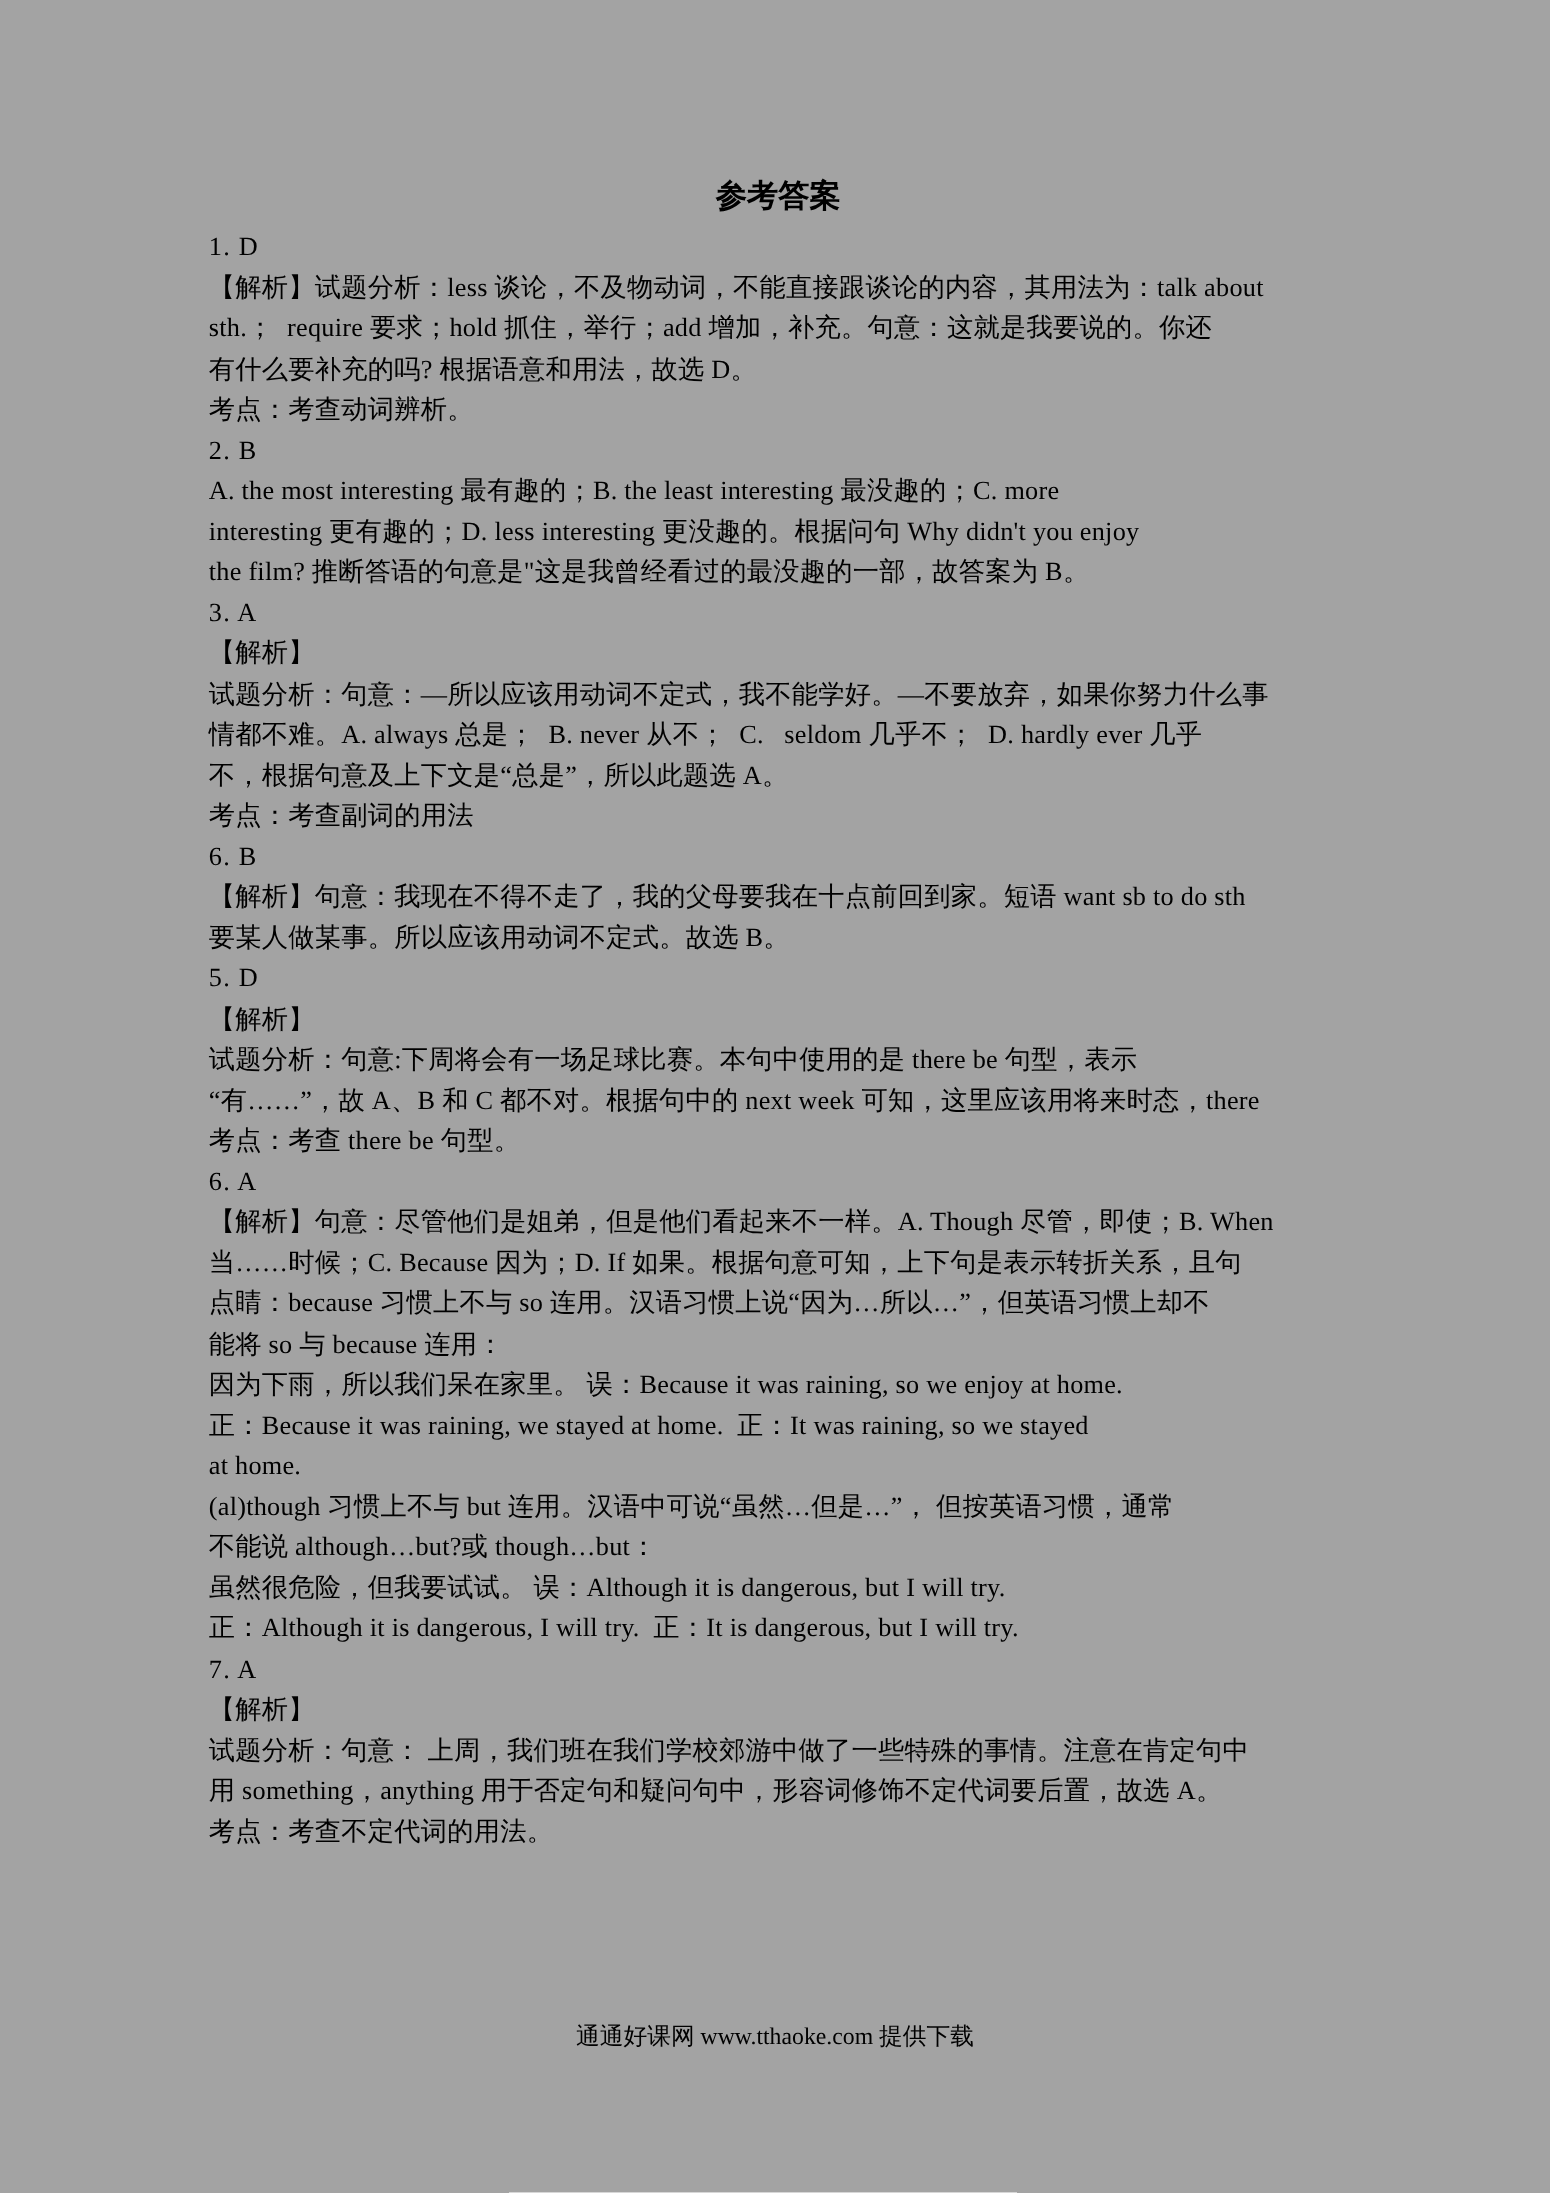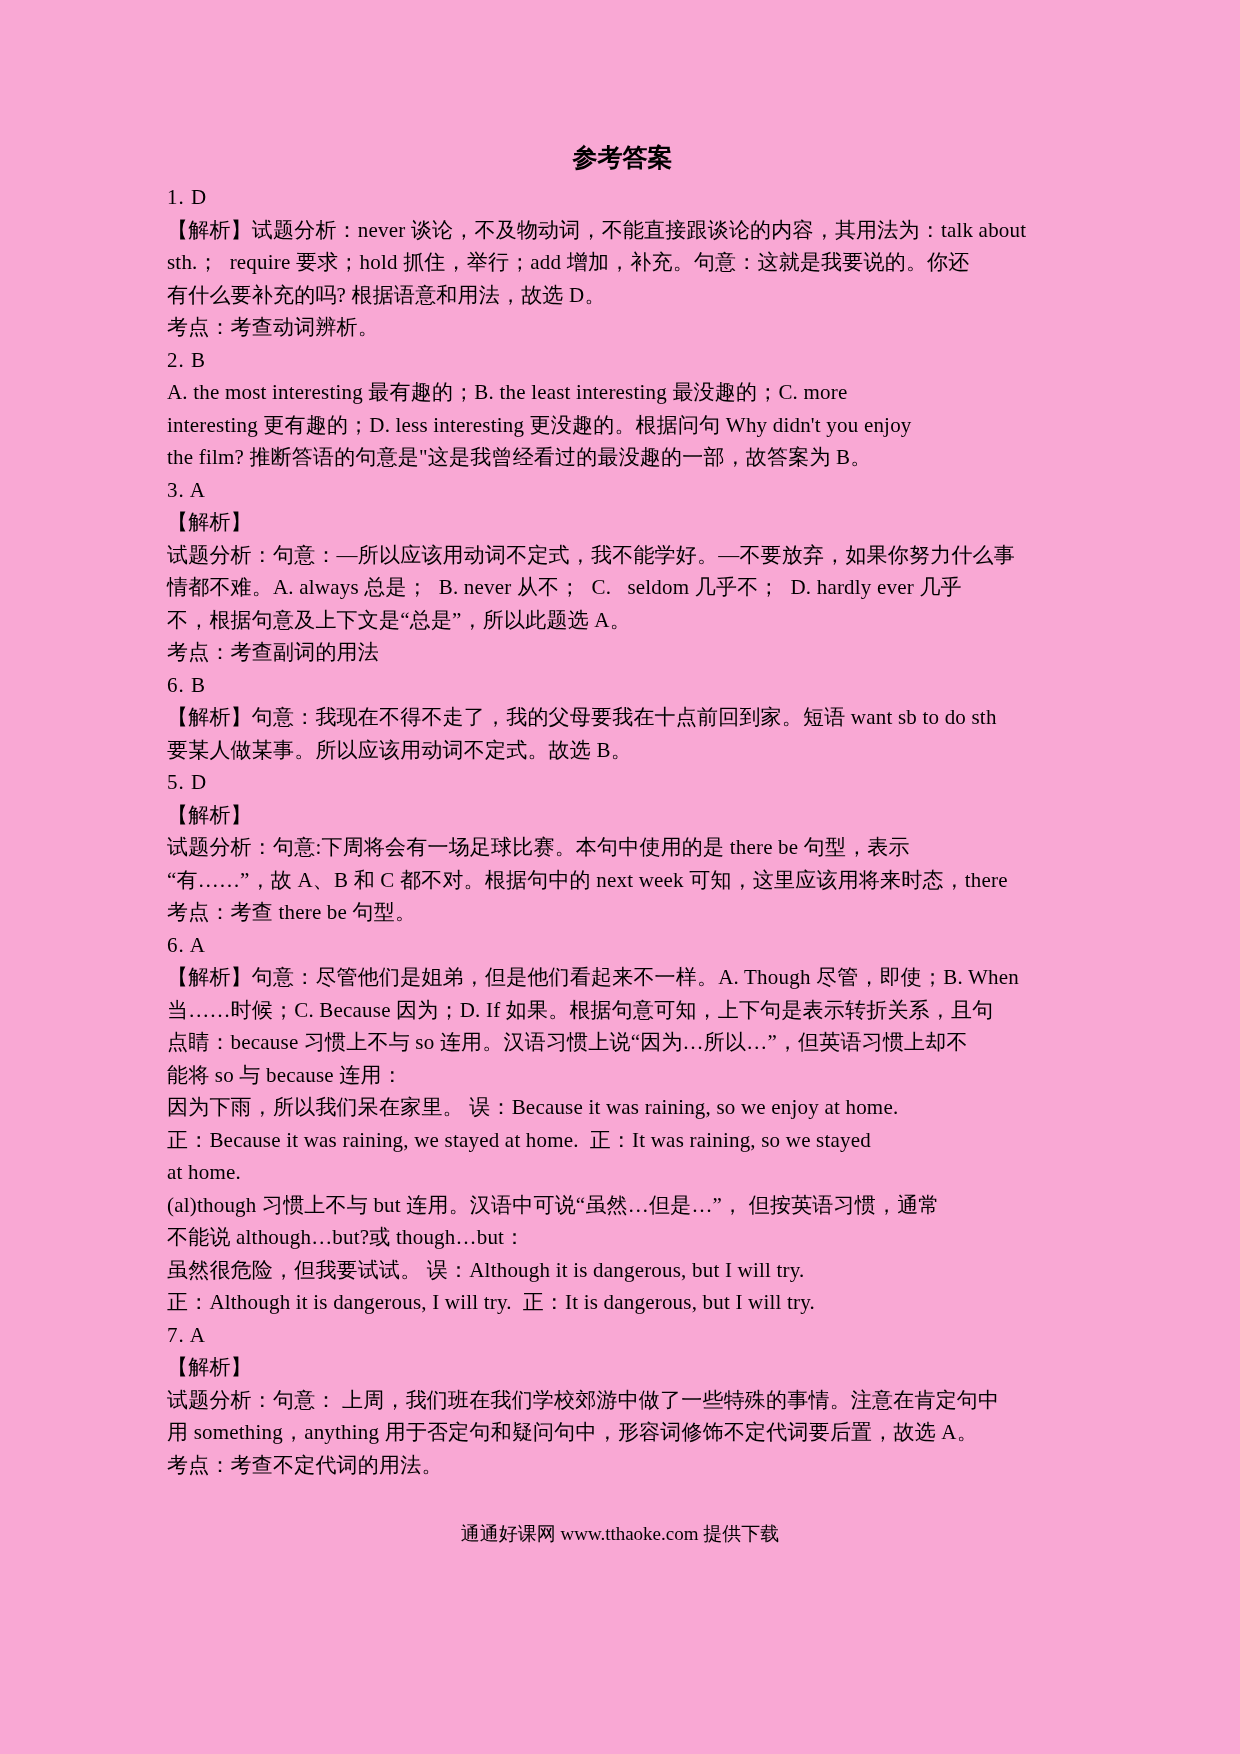--- a/index.html
+++ b/index.html
@@ -12,21 +12,21 @@
     height: 1754px;
     position: relative;
     font-family: "Liberation Serif", "DejaVu Serif", serif;
     color: #000000;
   }
   .page {
     position: absolute;
     top: 0; left: 0;
     width: 1240px;
     height: 1754px;
-    background: #f9a8d4;
+    background: #a3a3a3;
     overflow: hidden;
   }
   .doc-title {
     margin: 143px 162px 8px 167px;
     text-align: center;
     font-size: 25px;
     font-weight: bold;
     line-height: 30px;
   }
   .content {
@@ -38,40 +38,40 @@
     line-height: 32.5px;
     white-space: pre-wrap;
     text-align: left;
     letter-spacing: 0.2px;
   }
   .answer-label {
     letter-spacing: 1px;
   }
   .footer {
     position: absolute;
-    top: 1521px;
+    top: 1617px;
     left: 0;
     width: 1240px;
     text-align: center;
     font-size: 19px;
     line-height: 26px;
   }
 </style>
 </head>
 <body>
 
 <div class="page">
 
   <h1 class="doc-title">参考答案</h1>
 
   <div class="content">
 
     <section>
       <div class="line answer-label">1. D</div>
-      <div class="line">【解析】试题分析：never 谈论，不及物动词，不能直接跟谈论的内容，其用法为：talk about</div>
+      <div class="line">【解析】试题分析：less 谈论，不及物动词，不能直接跟谈论的内容，其用法为：talk about</div>
       <div class="line">sth.；  require 要求；hold 抓住，举行；add 增加，补充。句意：这就是我要说的。你还</div>
       <div class="line">有什么要补充的吗? 根据语意和用法，故选 D。</div>
       <div class="line">考点：考查动词辨析。</div>
     </section>
 
     <section>
       <div class="line answer-label">2. B</div>
       <div class="line">A. the most interesting 最有趣的；B. the least interesting 最没趣的；C. more</div>
       <div class="line">interesting 更有趣的；D. less interesting 更没趣的。根据问句 Why didn't you enjoy</div>
       <div class="line">the film? 推断答语的句意是"这是我曾经看过的最没趣的一部，故答案为 B。</div>

